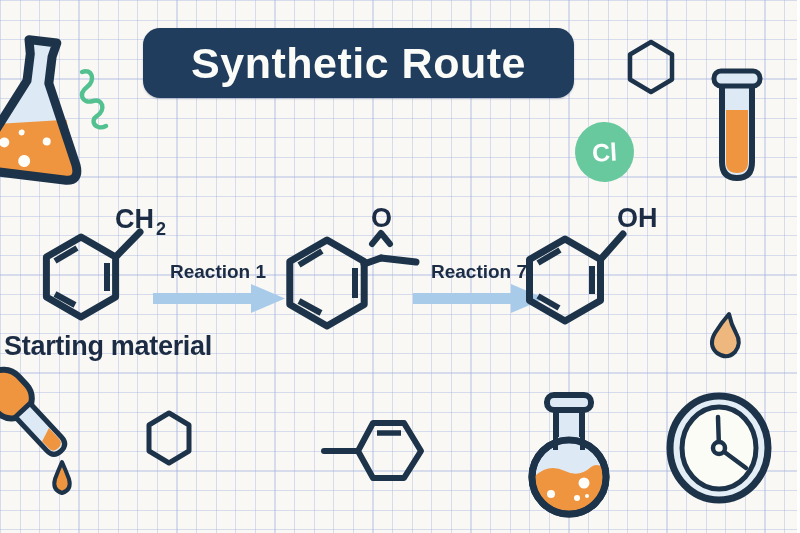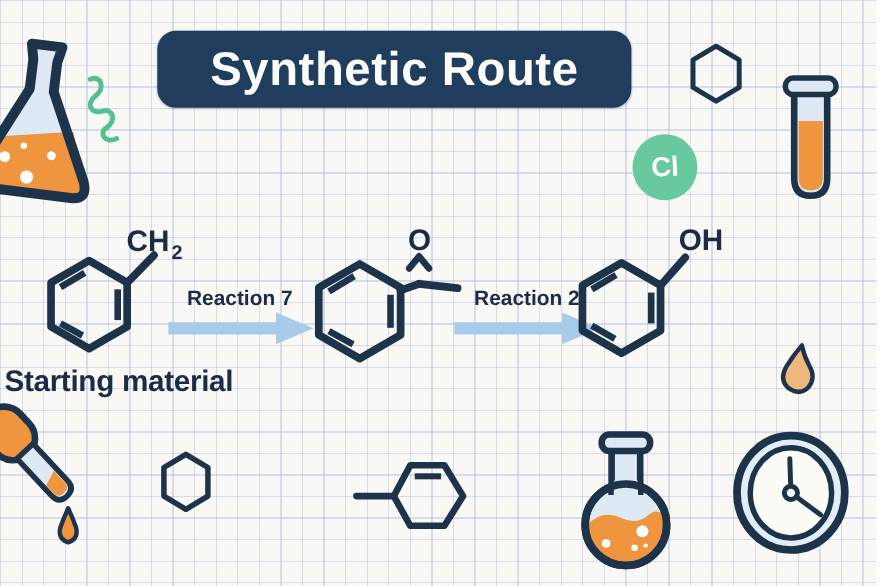--- a/index.html
+++ b/index.html
@@ -70,37 +70,37 @@
     <polygon points="63,41 97.6,61 97.6,101 63,121 28.4,101 28.4,61" fill="none" stroke="#1d3349" stroke-width="7" stroke-linejoin="round"></polygon>
     <line x1="37" y1="65" x2="59" y2="52" stroke="#1d3349" stroke-width="6"></line>
     <line x1="89" y1="67" x2="89" y2="95" stroke="#1d3349" stroke-width="6"></line>
     <line x1="57" y1="109" x2="37" y2="98" stroke="#1d3349" stroke-width="6"></line>
     <line x1="97.6" y1="61" x2="122" y2="36" stroke="#1d3349" stroke-width="7" stroke-linecap="round"></line>
     <text class="chem-label" x="97" y="32" font-size="27">CH</text>
     <text class="chem-label" x="138" y="39" font-size="18">2</text>
   </svg>
   <div class="abs step-label" style="left:-2px;top:331px;width:220px;">Starting material</div>
 
-  <div class="abs arrow-label" style="left:152px;top:261px;width:132px;">Reaction 7</div>
+  <div class="abs arrow-label" style="left:152px;top:261px;width:132px;">Reaction 1</div>
   <svg class="abs" style="left:153px;top:283px;" width="135" height="32" viewBox="0 0 135 32">
     <polygon points="0,10 98,10 98,1 132,15.5 98,30 98,21 0,21" fill="#a9cbea"></polygon>
   </svg>
 
   <svg class="abs" style="left:268px;top:196px;" width="180" height="136" viewBox="0 0 180 136">
     <polygon points="59,44 96.2,65.5 96.2,108.5 59,130 21.8,108.5 21.8,65.5" fill="none" stroke="#1d3349" stroke-width="7" stroke-linejoin="round"></polygon>
     <line x1="31" y1="69" x2="54" y2="55" stroke="#1d3349" stroke-width="6"></line>
     <line x1="87" y1="72" x2="87" y2="102" stroke="#1d3349" stroke-width="6"></line>
     <line x1="53" y1="117" x2="31" y2="105" stroke="#1d3349" stroke-width="6"></line>
     <line x1="96" y1="68" x2="113" y2="62" stroke="#1d3349" stroke-width="7" stroke-linecap="round"></line>
     <line x1="113" y1="62" x2="148" y2="66" stroke="#1d3349" stroke-width="7" stroke-linecap="round"></line>
     <path d="M104,48 L113,37 L122,48" fill="none" stroke="#1d3349" stroke-width="6" stroke-linecap="round" stroke-linejoin="round"></path>
     <text class="chem-label" x="103" y="31" font-size="27">O</text>
   </svg>
 
-  <div class="abs arrow-label" style="left:413px;top:261px;width:132px;">Reaction 2</div>
+  <div class="abs arrow-label" style="left:413px;top:261px;width:132px;">Reaction 7</div>
   <svg class="abs" style="left:413px;top:283px;" width="135" height="32" viewBox="0 0 135 32">
     <polygon points="0,10 98,10 98,1 132,15.5 98,30 98,21 0,21" fill="#a9cbea"></polygon>
   </svg>
 
   <svg class="abs" style="left:505px;top:196px;" width="175" height="132" viewBox="0 0 175 132">
     <polygon points="60,43 95.5,63.5 95.5,104.5 60,125 24.5,104.5 24.5,63.5" fill="none" stroke="#1d3349" stroke-width="7" stroke-linejoin="round"></polygon>
     <line x1="33" y1="67" x2="55" y2="54" stroke="#1d3349" stroke-width="6"></line>
     <line x1="87" y1="70" x2="87" y2="98" stroke="#1d3349" stroke-width="6"></line>
     <line x1="54" y1="112" x2="33" y2="100" stroke="#1d3349" stroke-width="6"></line>
     <line x1="95.5" y1="63.5" x2="118" y2="38" stroke="#1d3349" stroke-width="7" stroke-linecap="round"></line>

